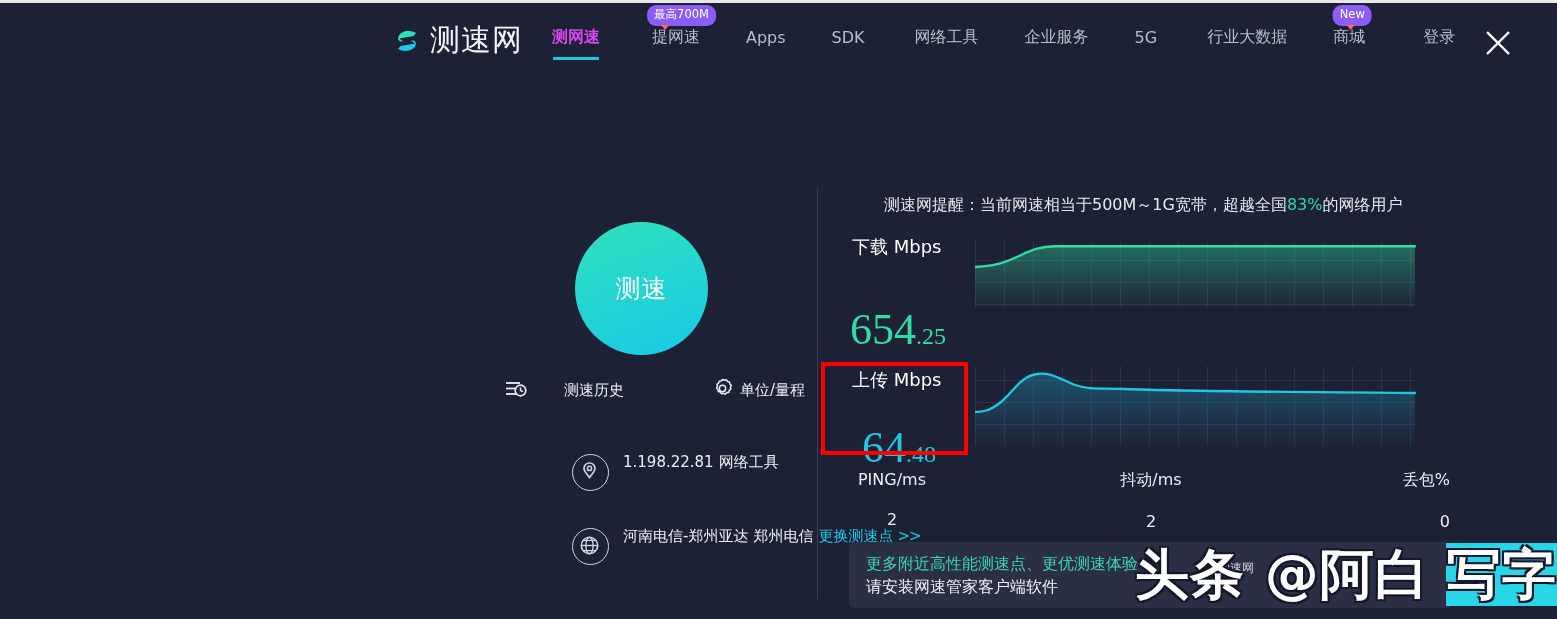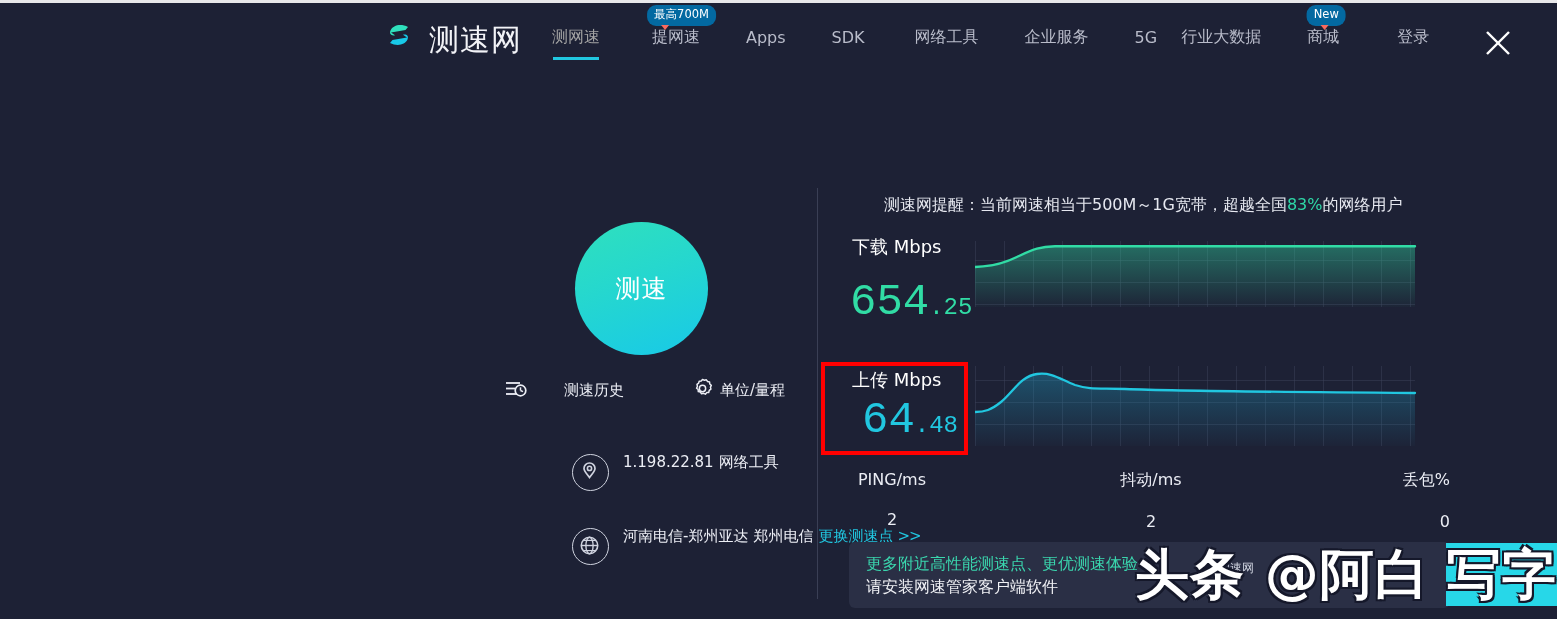--- a/index.html
+++ b/index.html
@@ -30,25 +30,25 @@
   
   .header {
     position: absolute;
     top: 3px; left: 0; right: 0;
     height: 72px;
     display: flex;
     align-items: center;
   }
   .logo {
     position: absolute;
-    left: 384px;
+    left: 392px;
     top: 17px;
     display: flex;
-    align-items: flex-start;
-    gap: 15px;
+    align-items: center;
+    gap: 8px;
   }
   .logo-mark {
     width: 30px; height: 30px;
     position: relative;
   }
   .logo-text {
     font-size: 30px;
     letter-spacing: 1px;
     color: #f2f3f7;
     font-family: "DejaVu Sans", "Liberation Sans", sans-serif;
@@ -63,35 +63,36 @@
   }
   .nav-item {
     position: relative;
     color: #b9bcca;
     font-size: 16px;
     padding: 0 0 3px 0;
     white-space: nowrap;
     font-family: "DejaVu Sans", "Liberation Sans", sans-serif;
   }
   .nav-item.active {
-    color: #a3a3a3;
+    color: #d946ef;
+    font-weight: bold;
   }
   .nav-underline {
     position: absolute;
     left: 1px; right: 1px;
     bottom: -9px;
     height: 3px;
     background: #21c7e0;
   }
   .badge {
     position: absolute;
     top: -22px;
     left: 50%;
     transform: translateX(-42%);
-    background: #0369a1;
+    background: #8b5cf6;
     color: #fff;
     font-size: 11.5px;
     line-height: 1;
     padding: 4px 7px 5px 7px;
     border-radius: 9px;
     white-space: nowrap;
     font-family: "DejaVu Sans", "Liberation Sans", sans-serif;
   }
   .badge::after {
     content: "";
@@ -144,21 +145,21 @@
     align-items: center;
   }
   .ctrl {
     display: flex;
     align-items: center;
     gap: 7px;
     color: #eceef5;
     font-size: 15px;
     font-family: "DejaVu Sans", "Liberation Sans", sans-serif;
   }
-  .ctrl.history { margin-right: 68px; gap: 37px; }
+  .ctrl.history { margin-right: 88px; gap: 37px; }
 
   .info-block {
     position: absolute;
     left: 572px;
     display: flex;
     gap: 14px;
     align-items: flex-start;
   }
   .info-ip { top: 453px; }
   .info-srv { top: 527px; }
@@ -202,22 +203,23 @@
   .reminder .pct { color: #2ed8a7; }
 
   .metric-label {
     position: absolute;
     font-size: 18px;
     color: #ffffff;
     font-family: "DejaVu Sans", "Liberation Sans", sans-serif;
   }
   .metric-value {
     position: absolute;
-    font-family: Liberation Mono, monospace;
+    font-family: Liberation Serif, serif;
     line-height: 1;
+    margin-top: 28px;
   }
   .metric-value .int { font-size: 44px; }
   .metric-value .dec { font-size: 24px; }
 
   .dl-label { left: 852px; top: 235px; }
   .dl-value { left: 850px; top: 280px; color: #31dca5; }
   .ul-label { left: 852px; top: 368px; }
   .ul-value { left: 862px; top: 398px; color: #21c7e0; }
 
   .chart {
@@ -349,21 +351,21 @@
       </div>
       <div class="nav-item" style="margin-right:50px;">
         <span>SDK</span>
       </div>
       <div class="nav-item" style="margin-right:46px;">
         <span>网络工具</span>
       </div>
       <div class="nav-item" style="margin-right:46px;">
         <span>企业服务</span>
       </div>
-      <div class="nav-item" style="margin-right:24px;">
+      <div class="nav-item" style="margin-right:50px;">
         <span>5G</span>
       </div>
       <div class="nav-item" style="margin-right:46px;">
         <span>行业大数据</span>
       </div>
       <div class="nav-item" style="margin-right:58px;">
         <span class="badge">New</span>
         <span>商城</span>
       </div>
       <div class="nav-item">

